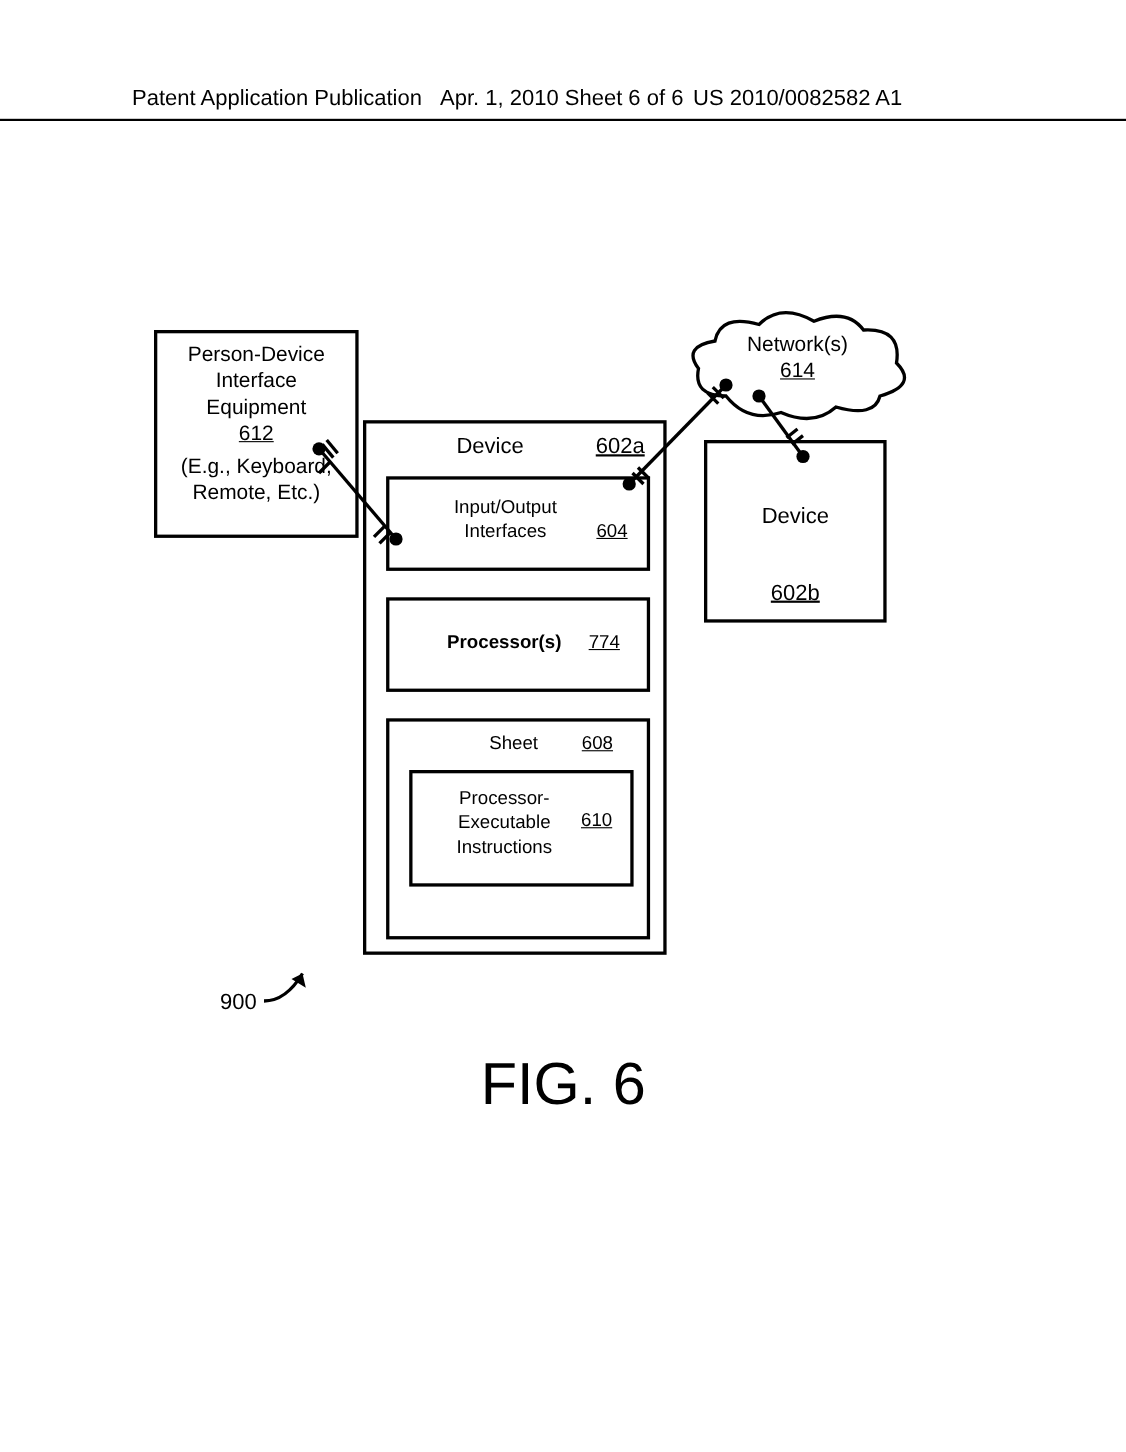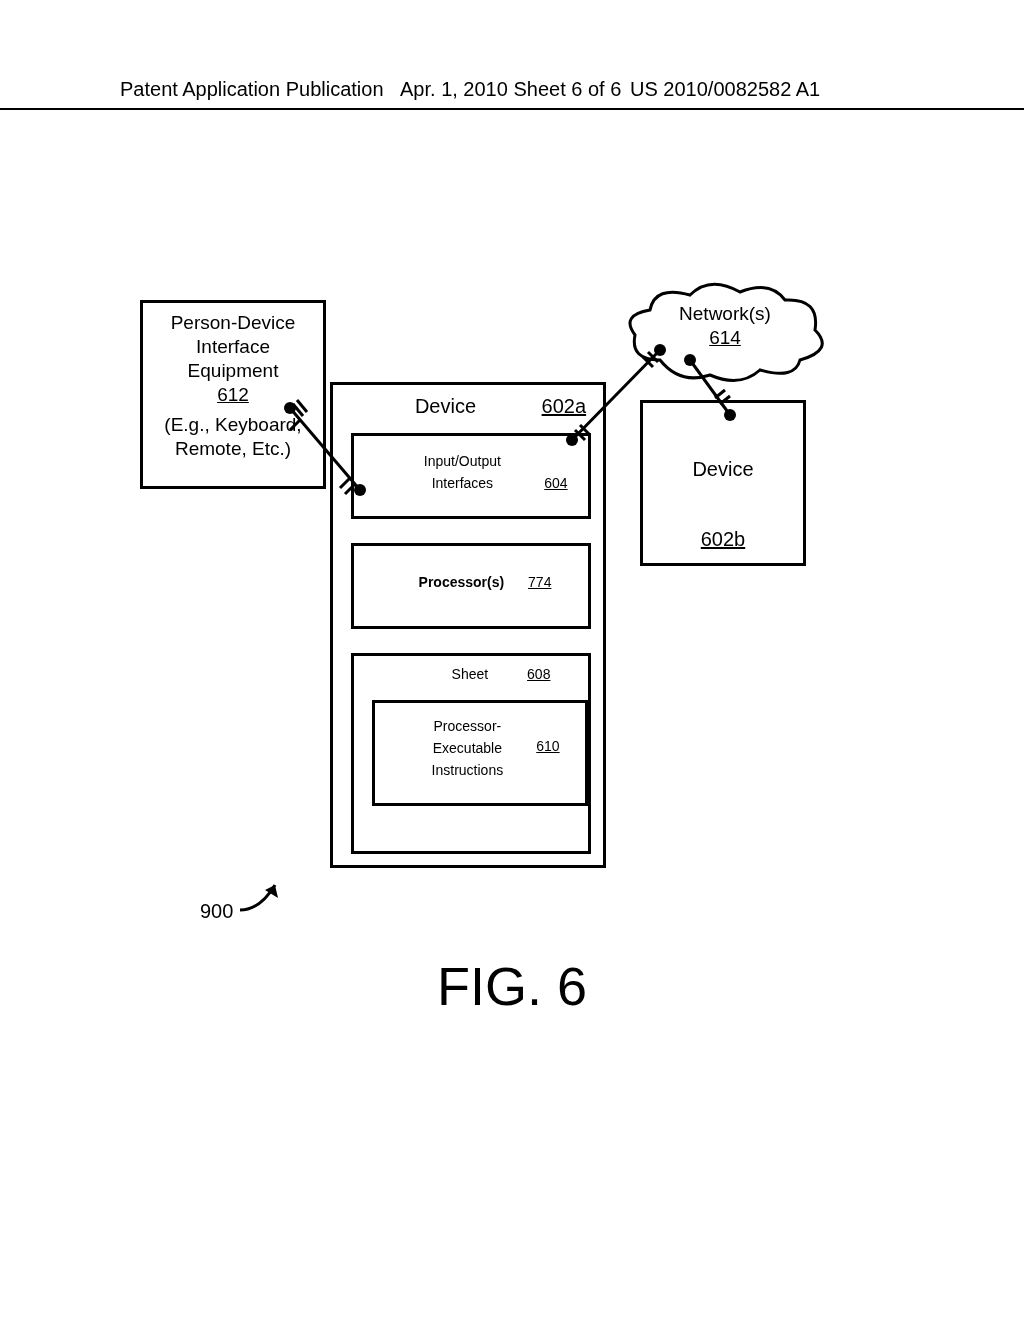--- a/index.html
+++ b/index.html
@@ -72,42 +72,42 @@
     width: 234px;
     background: #fff;
   }
   .io-box { top: 48px; height: 80px; }
   .proc-box { top: 158px; height: 80px; }
   .media-box { top: 268px; height: 195px; }
 
   .inner-title {
     position: absolute;
     top: 12px; left: 0; width: 100%;
-    font-size: 14px;
+    font-size: 17px;
   }
   .inner-title .il { display:inline-block; }
   .inner-title .ir { display:inline-block; text-decoration: underline; }
 
   .io-box .il { margin-left: 28px; }
   .io-box .ir { margin-left: 18px; }
   .io-box .inner-title { top: 14px; line-height: 22px; }
 
   .proc-box .il { margin-left: 28px; font-weight: bold; }
   .proc-box .ir { margin-left: 20px; }
   .proc-box .inner-title { top: 28px; }
 
   .media-box .il { margin-left: 60px; }
   .media-box .ir { margin-left: 35px; }
   .media-box .inner-title { top: 10px; }
 
   .instr-box {
     position: absolute;
     border: 3px solid #000;
     left: 18px; top: 44px;
-    width: 198px; height: 100px; padding-left: 12px;
+    width: 198px; height: 100px;
   }
   .instr-box .inner-title { top: 12px; line-height: 22px; }
   .instr-box .il { margin-left: 12px; text-align: left; }
   .instr-box .ir { margin-left: 10px; vertical-align: top; }
 
   
   .device-b {
     left: 640px; top: 400px;
     width: 160px; height: 160px;
   }

